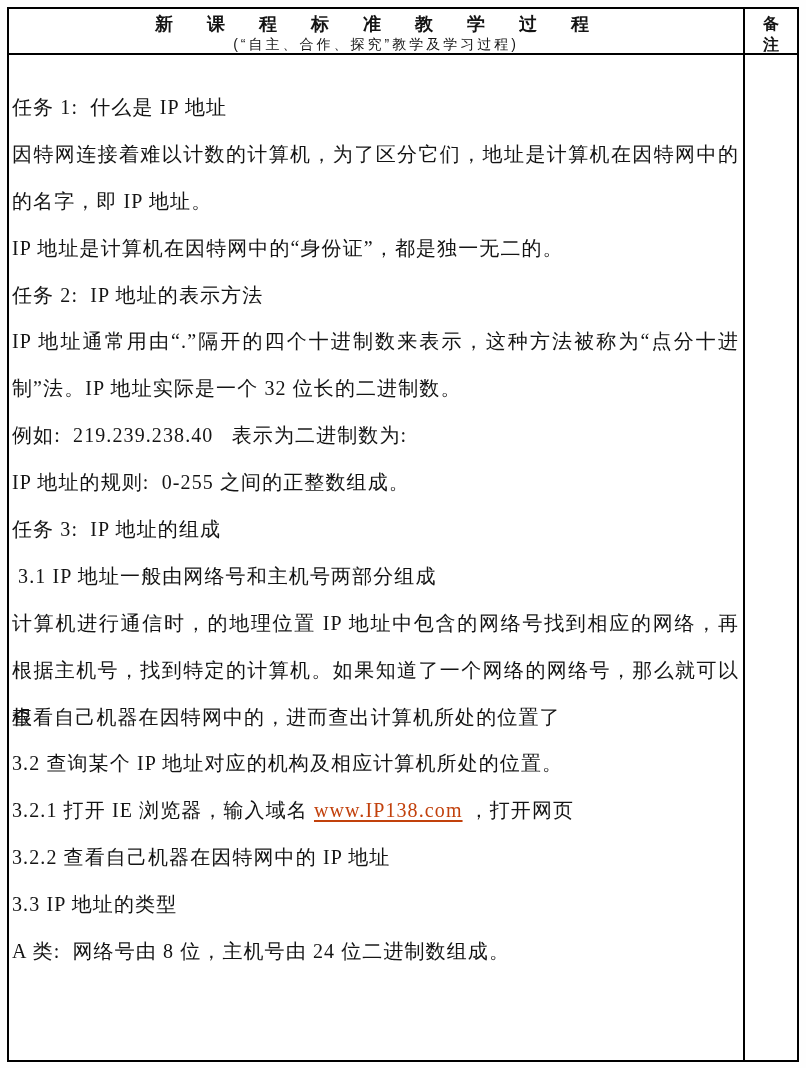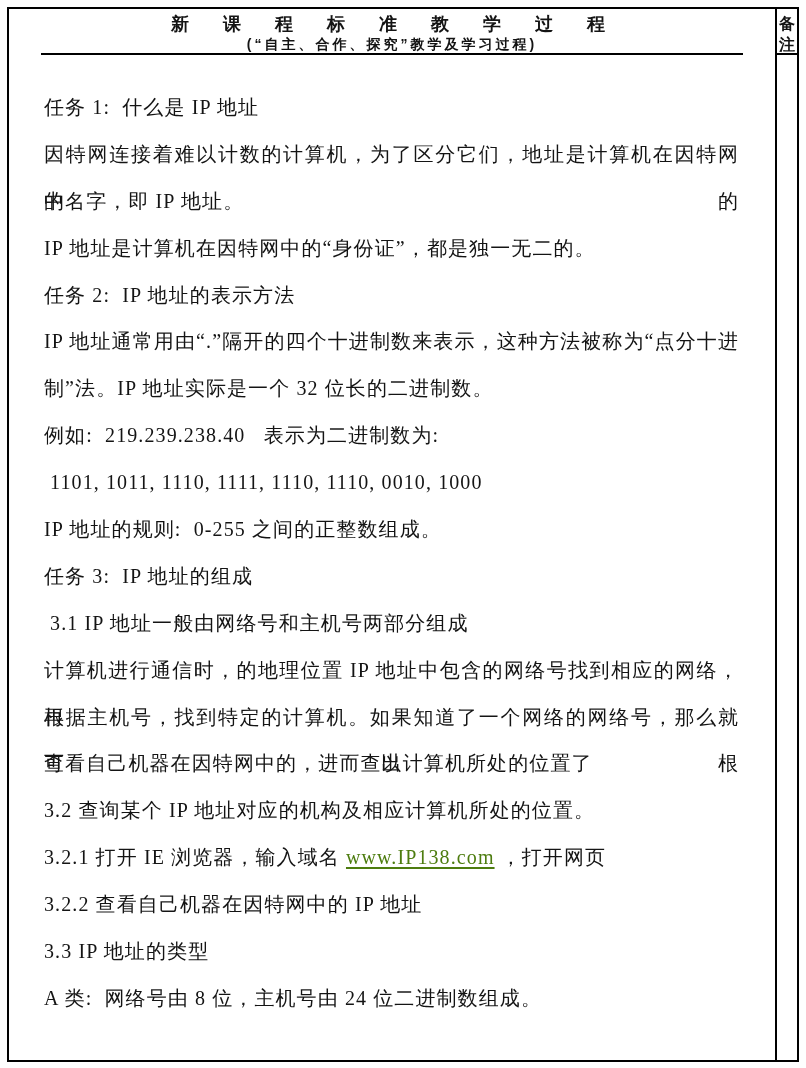--- a/index.html
+++ b/index.html
@@ -15,37 +15,37 @@
     position: absolute;
     left: 7px; top: 7px;
     width: 792px; height: 1055px;
     box-sizing: border-box;
     border: 2px solid #000;
     background: #fff;
     display: grid;
     grid-template-columns: 734px 54px;
     grid-template-rows: 46px 1fr;
   }
-  .cell { box-sizing: border-box; margin-left: 32px; }
+  .cell { box-sizing: border-box; }
   .header-main {
     border-bottom: 2px solid #000;
     text-align: center;
     padding-top: 3px;
   }
   .doc-title {
     font-family: "Liberation Sans", "DejaVu Sans", sans-serif;
     font-weight: 700;
     font-size: 18px;
     letter-spacing: 8px;
     line-height: 24px;
     white-space: pre;
   }
   .doc-subtitle {
     font-family: "Liberation Sans", "DejaVu Sans", sans-serif;
-    font-weight: 700;
+    font-weight: 400;
     font-size: 14px;
     letter-spacing: 3px;
     line-height: 17px;
     white-space: pre;
   }
   .header-note {
     border-bottom: 2px solid #000;
     border-left: 2px solid #000;
     text-align: center;
     padding-top: 4px;
@@ -67,21 +67,21 @@
     letter-spacing: 1.1px;
     white-space: pre-wrap;
     height: 46.9px;
     overflow: visible;
   }
   .just {
     text-align: justify;
     text-align-last: justify;
   }
   .doc-link {
-    color: #4d7c0f;
+    color: #c2410c;
     text-decoration: underline;
     text-underline-offset: 3px;
     cursor: pointer;
   }
 </style>
 </head>
 <body>
 
 <div class="doc-table">
 
@@ -97,21 +97,20 @@
 
   <div class="cell body-main">
     <div class="line">任务 1:  什么是 IP 地址</div>
     <div class="line just">因特网连接着难以计数的计算机，为了区分它们，地址是计算机在因特网中的</div>
     <div class="line">的名字，即 IP 地址。</div>
     <div class="line">IP 地址是计算机在因特网中的“身份证”，都是独一无二的。</div>
     <div class="line">任务 2:  IP 地址的表示方法</div>
     <div class="line just">IP 地址通常用由“.”隔开的四个十进制数来表示，这种方法被称为“点分十进</div>
     <div class="line">制”法。IP 地址实际是一个 32 位长的二进制数。</div>
     <div class="line">例如:  219.239.238.40   表示为二进制数为:</div>
-    <div class="line"> 1101, 1011, 1110, 1111, 1110, 1110, 0010, 1000</div>
     <div class="line">IP 地址的规则:  0-255 之间的正整数组成。</div>
     <div class="line">任务 3:  IP 地址的组成</div>
     <div class="line"> 3.1 IP 地址一般由网络号和主机号两部分组成</div>
     <div class="line just">计算机进行通信时，的地理位置 IP 地址中包含的网络号找到相应的网络，再</div>
     <div class="line just">根据主机号，找到特定的计算机。如果知道了一个网络的网络号，那么就可以根</div>
     <div class="line">查看自己机器在因特网中的，进而查出计算机所处的位置了</div>
     <div class="line">3.2 查询某个 IP 地址对应的机构及相应计算机所处的位置。</div>
     <div class="line"><span>3.2.1 打开 IE 浏览器，输入域名 </span><a class="doc-link">www.IP138.com</a><span> ，打开网页</span></div>
     <div class="line">3.2.2 查看自己机器在因特网中的 IP 地址</div>
     <div class="line">3.3 IP 地址的类型</div>

